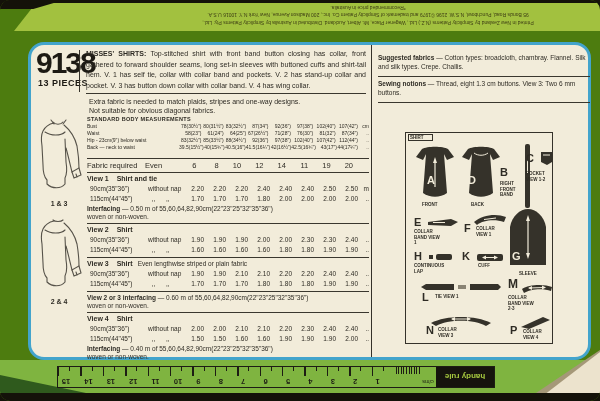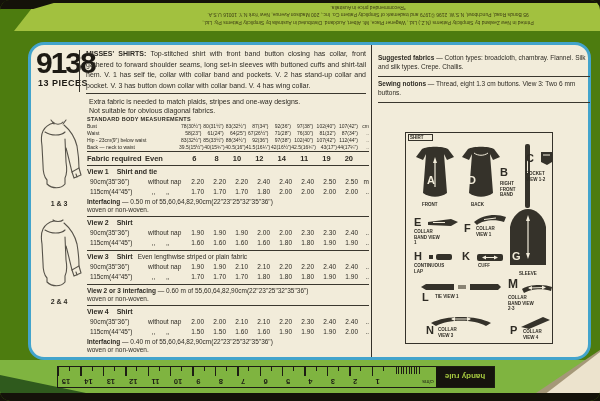--- a/index.html
+++ b/index.html
@@ -30,21 +30,21 @@
   .art-col{position:absolute;left:2px;top:72px;width:52px;text-align:center;}
   .art-label{font-size:7px;font-weight:bold;margin:1px 0 8px 0;}
   
   .tables{position:absolute;left:56px;top:70px;width:282px;}
   .mtitle{font-size:5.5px;font-weight:bold;letter-spacing:0.3px;line-height:8px;}
   .mrow{display:flex;line-height:7px;font-size:5px;}
   .mlabel{width:92px;flex:none;}
   .mval{flex:1;text-align:right;}
   .munit{width:11px;flex:none;text-align:right;}
   .sizesrow{display:flex;border-top:1px solid #3a372e;border-bottom:1px solid #3a372e;
-            line-height:13px;font-size:7.5px;font-weight:bold;margin-top:0;}
+            line-height:13px;font-size:7.5px;font-weight:normal;margin-top:7px;}
   .sz-lab{width:58px;flex:none;}
   .sz-sz{width:34px;flex:none;}
   .scell{flex:1;text-align:right;padding-right:5px;}
   .fsec{border-top:1px solid #3a372e;padding:1px 0 2px 0;}
   .fsec:first-of-type{border-top:none;}
   .ftitle{font-size:7px;line-height:10px;}
   .ftitle .b{font-weight:bold;}
   .ftitle .sub{margin-left:8px;font-weight:bold;}
   .ftitle .note{margin-left:5px;font-size:6.5px;}
   .frow{display:flex;line-height:10px;font-size:6.5px;}

